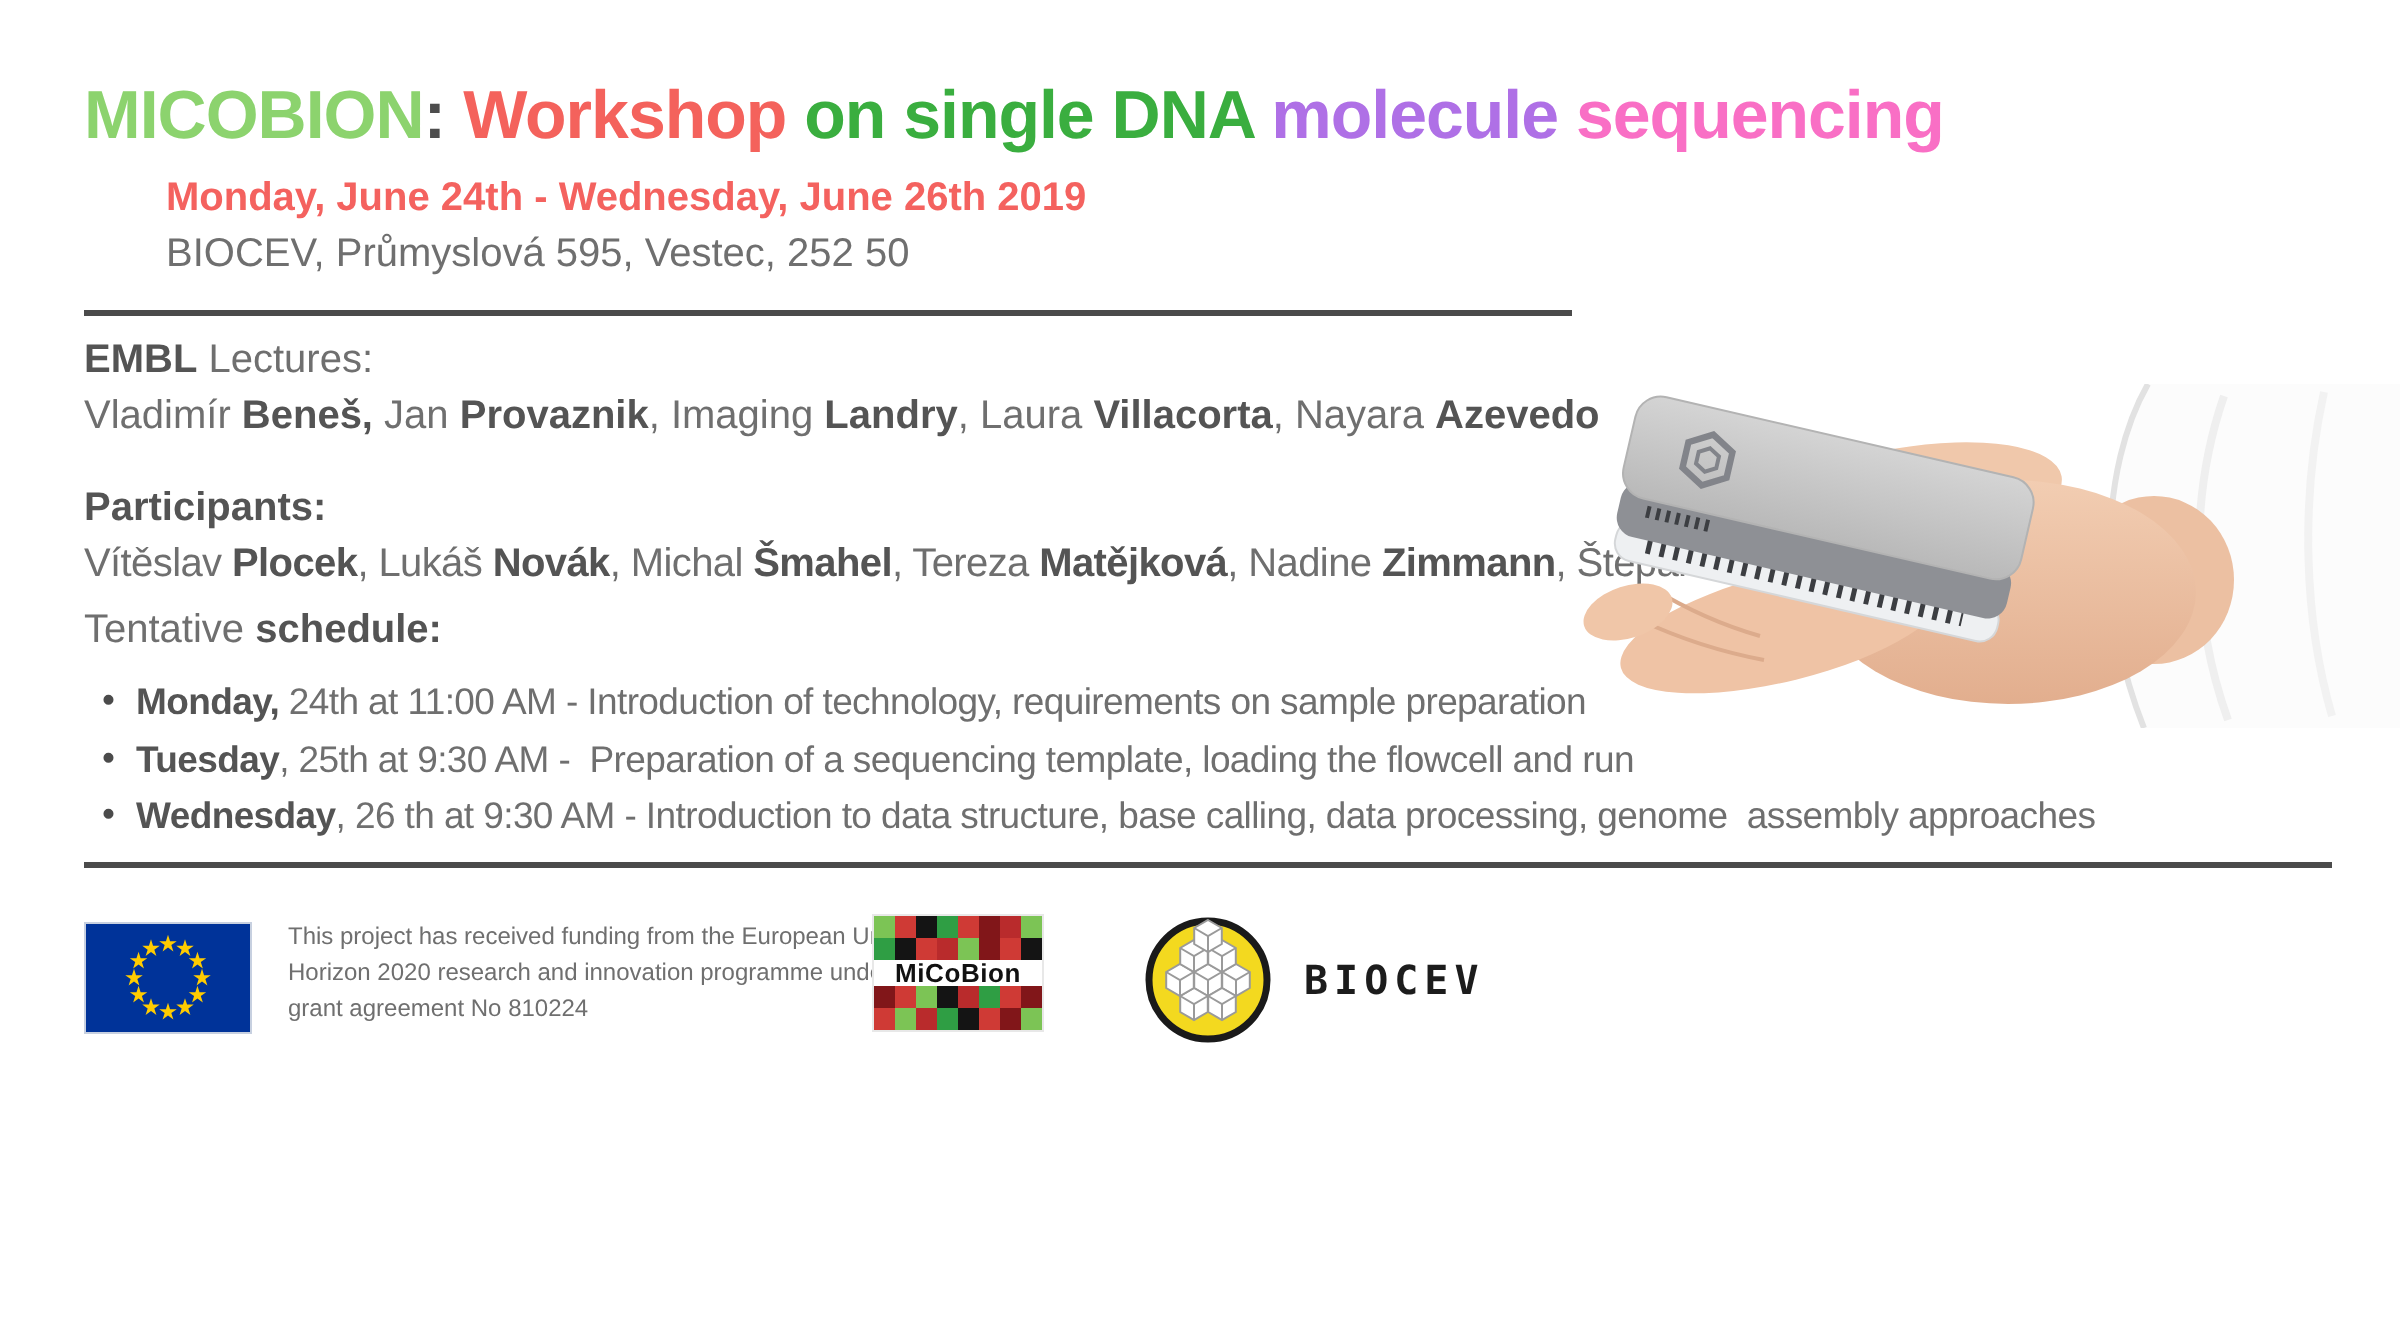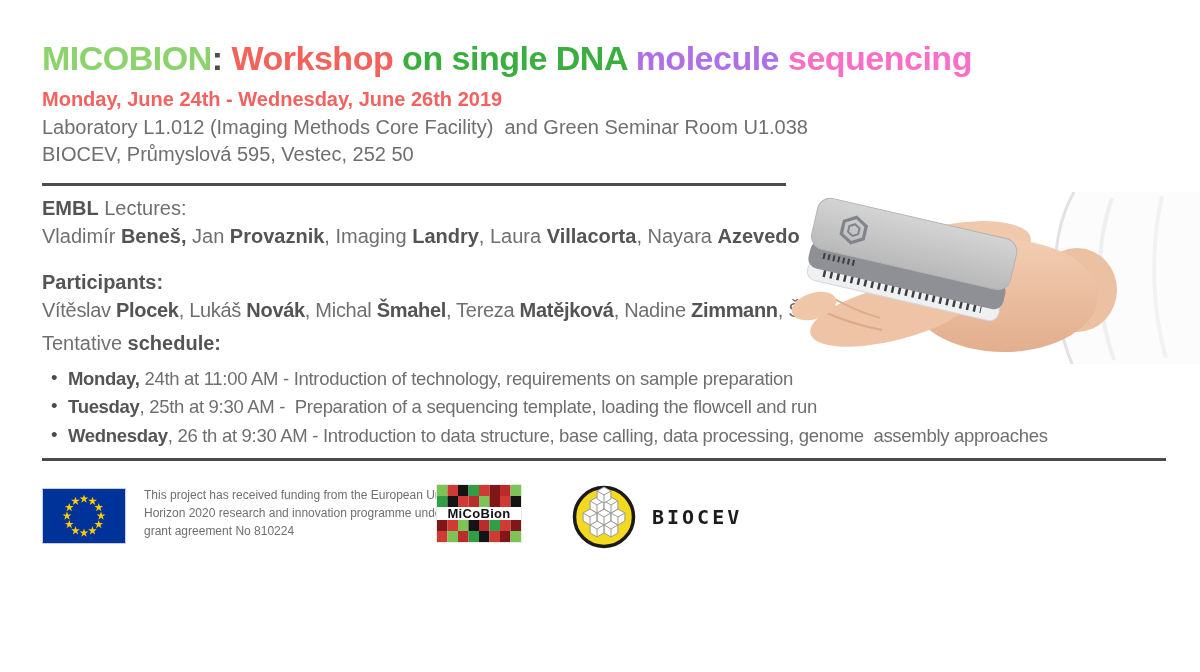--- a/index.html
+++ b/index.html
@@ -10,21 +10,21 @@
     overflow:hidden;position:relative;
   }
   .content{padding:38px 34px 0 42px;position:relative;}
   .line{white-space:pre;}
   h1.title{
     margin:0;font-size:34px;font-weight:700;letter-spacing:-0.5px;
     line-height:40px;white-space:pre;
   }
   .rich .b{font-weight:700;color:var(--bold-gray,#545454);}
   .intro{margin-top:22px;font-size:23.5px;line-height:34px;letter-spacing:-0.2px;color:var(--body-gray,#6f6f6f);}
-  .event{margin-top:8px;font-size:20px;line-height:27.5px;}
+  .event{margin-top:8px;font-size:20px;line-height:27.5px;margin-left:41px;}
   .event .date{color:var(--accent-red,#f4625f);font-weight:700;}
   .rule{border:none;border-top:3px solid var(--rule-gray,#4b4b4b);margin:0;}
   .rule-short{width:744px;margin-top:14px;}
   .rule-full{width:1124px;margin-top:8px;}
   .block{font-size:20px;line-height:28px;}
   .lectures{margin-top:8px;}
   .participants{margin-top:18px;}
   .schedule{margin-top:5px;}
   .bold-head{font-weight:700;color:var(--bold-gray,#545454);}
   ul.sched{list-style:none;margin:8px 0 0 0;padding:0;font-size:18.5px;line-height:28.5px;letter-spacing:-0.3px;}
@@ -44,21 +44,20 @@
 </head>
 <body>
 
 <div class="content">
 
   <h1 class="title rich"><span class="b" style="color: rgb(140, 211, 110);">MICOBION</span><span class="b" style="color: rgb(77, 77, 77);">: </span><span class="b" style="color: rgb(244, 98, 92);">Workshop </span><span class="b" style="color: rgb(58, 174, 63);">on single DNA </span><span class="b" style="color: rgb(175, 112, 230);">molecule </span><span class="b" style="color: rgb(249, 111, 197);">sequencing</span></h1>
 
 
   <div class="event">
     <div class="date line">Monday, June 24th - Wednesday, June 26th 2019</div>
-    <div class="line">Laboratory L1.012 (Imaging Methods Core Facility)  and Green Seminar Room U1.038</div>
     <div class="line">BIOCEV, Průmyslová 595, Vestec, 252 50</div>
   </div>
 
   <hr class="rule rule-short">
 
   <div class="block lectures">
     <div class="rich line"><span class="b">EMBL</span><span> Lectures:</span></div>
     <div class="rich line"><span>Vladimír </span><span class="b">Beneš,</span><span> Jan </span><span class="b">Provaznik</span><span>, Imaging </span><span class="b">Landry</span><span>, Laura </span><span class="b">Villacorta</span><span>, Nayara </span><span class="b">Azevedo</span></div>
   </div>
 

